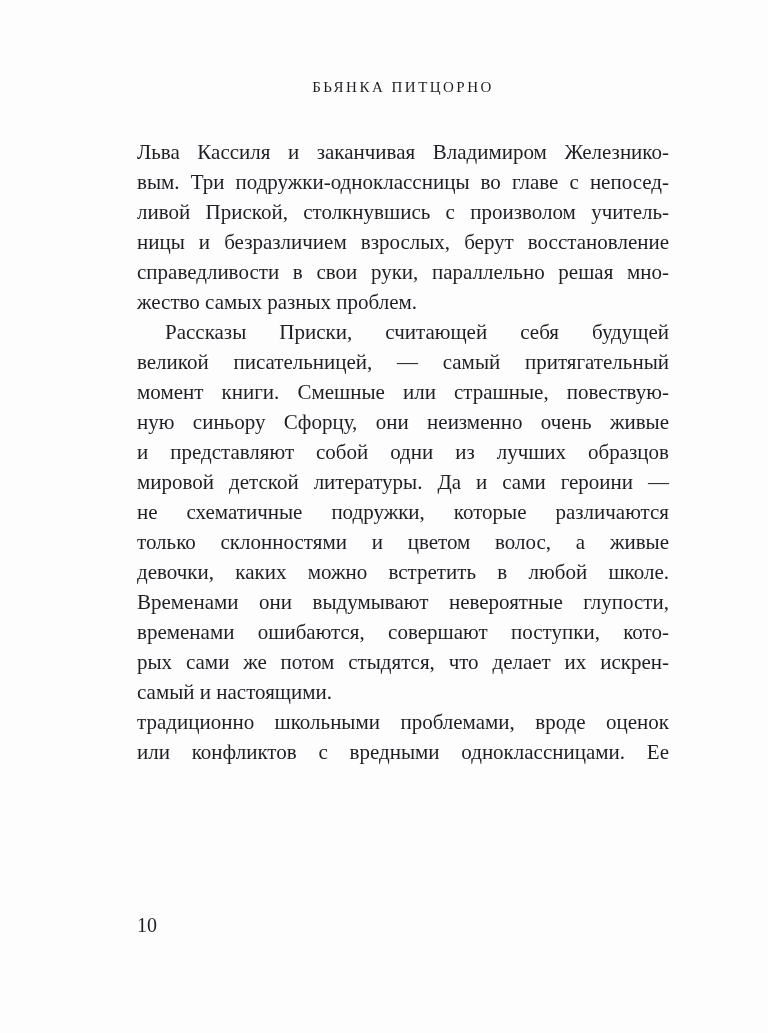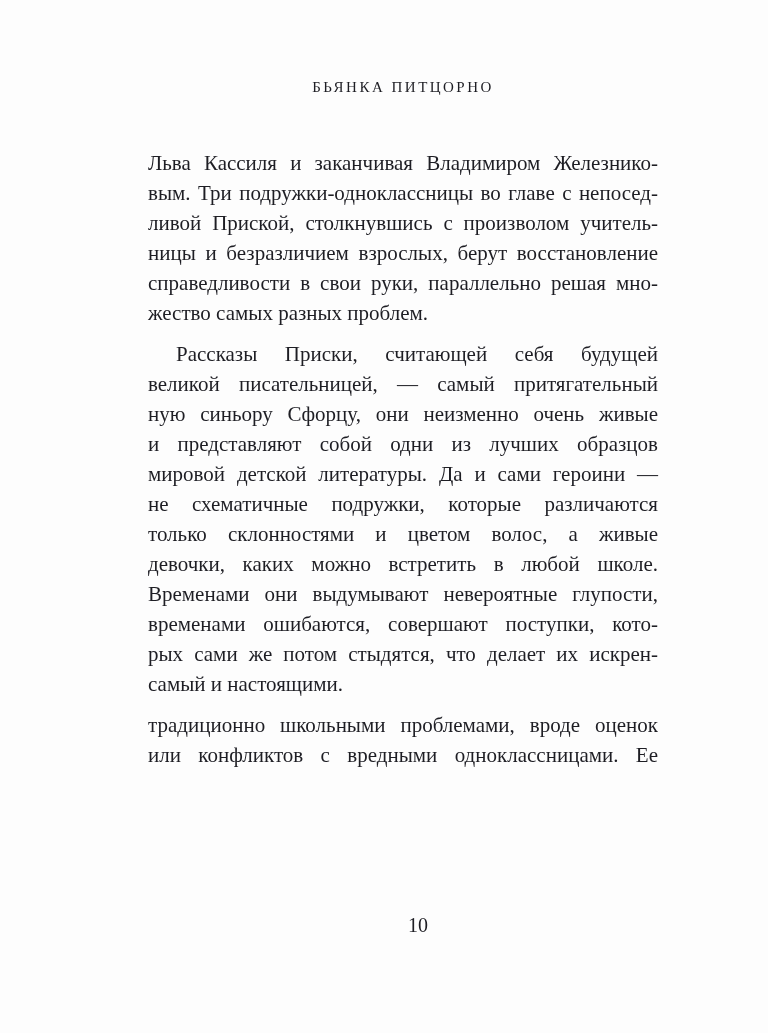--- a/index.html
+++ b/index.html
@@ -29,39 +29,39 @@
   }
   .text-block {
     position: absolute;
     top: 137px;
     left: 137px;
     width: 532px;
     font-size: 21px;
     line-height: 30px;
   }
   .paragraph {
-    margin: 11px;
+    margin: 0;
     padding: 0;
   }
   .line {
     text-align: justify;
     text-align-last: justify;
   }
   .line.last {
     text-align-last: left;
   }
   .line.indent {
     text-indent: 28px;
   }
   .folio {
     position: absolute;
     top: 913px;
-    left: 152px;
+    left: 137px;
     width: 532px;
-    text-align: center;
+    text-align: left;
     font-size: 20px;
     line-height: 24px;
   }
 </style>
 </head>
 <body>
 
 <div class="page" style="background: rgb(253, 253, 253); color: rgb(30, 30, 36);">
   <div class="running-head">БЬЯНКА ПИТЦОРНО</div>
 
@@ -70,20 +70,21 @@
         <div class="line">Льва Кассиля и заканчивая Владимиром Железнико-</div>
         <div class="line">вым. Три подружки-одноклассницы во главе с непосед-</div>
         <div class="line">ливой Приской, столкнувшись с произволом учитель-</div>
         <div class="line">ницы и безразличием взрослых, берут восстановление</div>
         <div class="line">справедливости в свои руки, параллельно решая мно-</div>
         <div class="line last">жество самых разных проблем.</div>
       </div>
       <div class="paragraph">
         <div class="line indent">Рассказы Приски, считающей себя будущей</div>
         <div class="line">великой писательницей, — самый притягательный</div>
+        <div class="line">момент книги. Смешные или страшные, повествую-</div>
         <div class="line">ную синьору Сфорцу, они неизменно очень живые</div>
         <div class="line">и представляют собой одни из лучших образцов</div>
         <div class="line">мировой детской литературы. Да и сами героини —</div>
         <div class="line">не схематичные подружки, которые различаются</div>
         <div class="line">только склонностями и цветом волос, а живые</div>
         <div class="line">девочки, каких можно встретить в любой школе.</div>
         <div class="line">Временами они выдумывают невероятные глупости,</div>
         <div class="line">временами ошибаются, совершают поступки, кото-</div>
         <div class="line">рых сами же потом стыдятся, что делает их искрен-</div>
         <div class="line last">самый и настоящими.</div>

